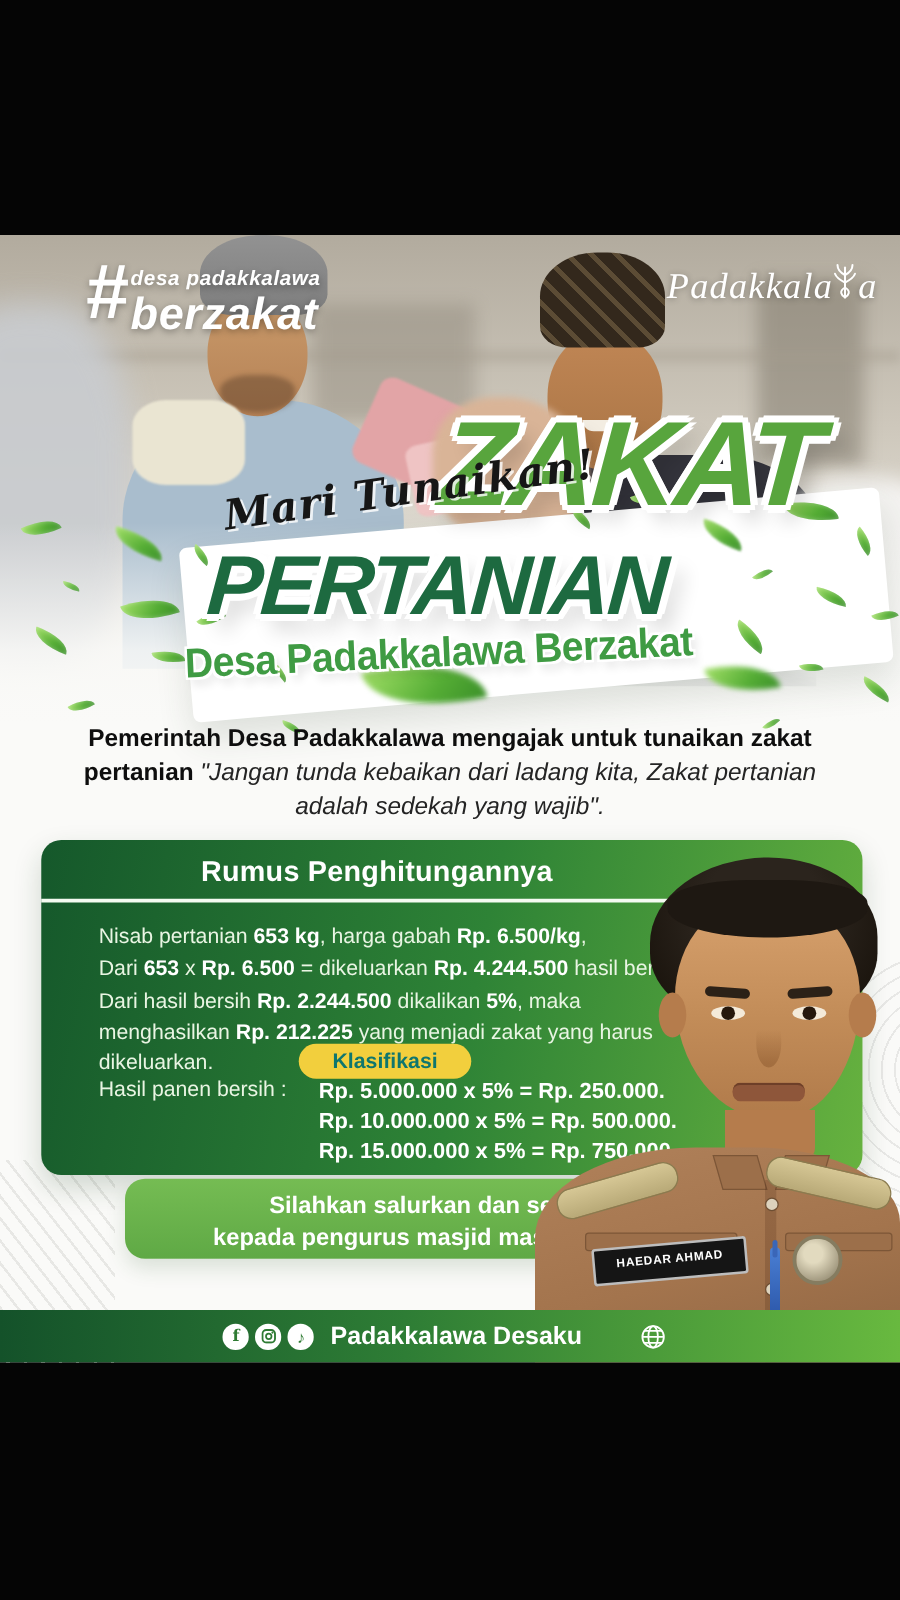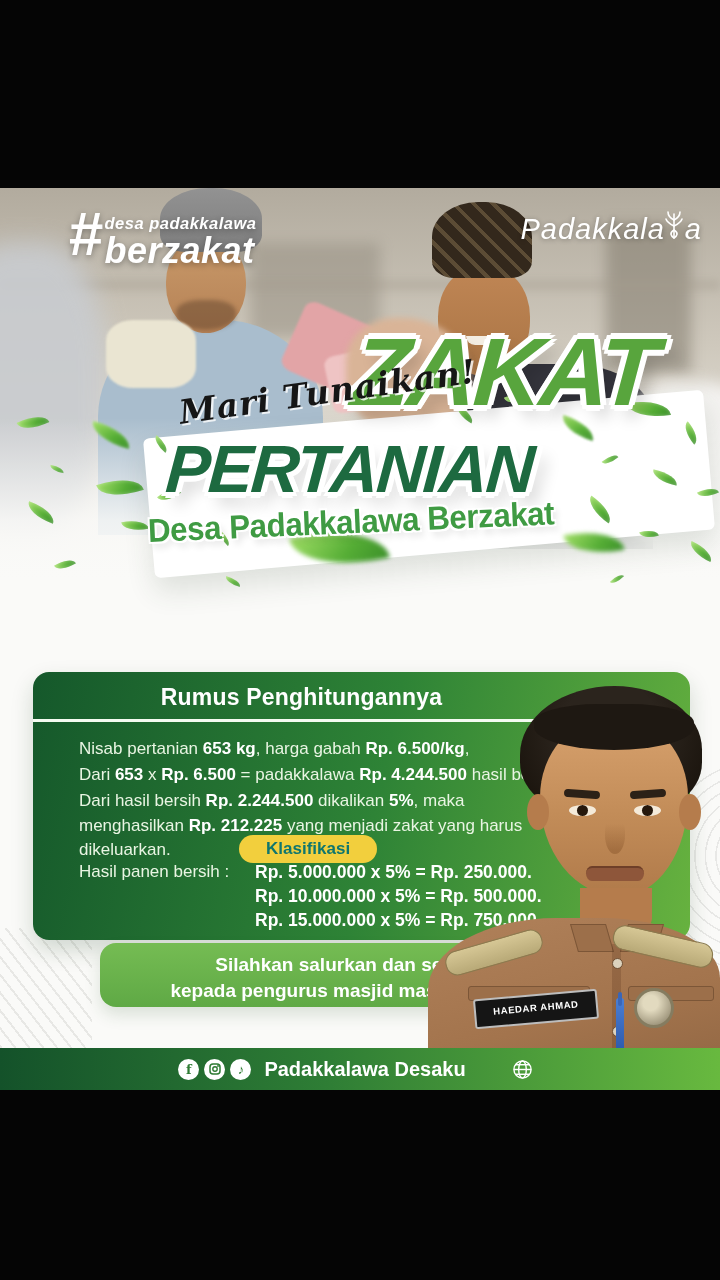--- a/index.html
+++ b/index.html
@@ -16,21 +16,21 @@
   .photo .blob{position:absolute;}
   .fade{position:absolute;left:0;top:230px;width:720px;height:170px;z-index:2;
         background:linear-gradient(180deg,rgba(250,250,248,0) 0%,rgba(250,250,248,.85) 60%,#fafaf8 95%);}
 
   
   .hashtag{position:absolute;left:68px;top:20px;z-index:4;color:#fff;display:flex;align-items:flex-start;
            text-shadow:0 2px 6px rgba(0,0,0,.35);font-style:italic;}
   .hashtag .sym{font-size:62px;font-weight:900;line-height:.85;margin-right:2px;}
   .hashtag .l1{font-size:16.5px;font-weight:800;letter-spacing:.5px;margin-top:6px;}
   .hashtag .l2{font-size:36px;font-weight:900;line-height:.95;letter-spacing:.5px;margin-top:1px;}
-  .brand{position:absolute;right:18px;top:22px;z-index:4;color:#fff;font-family:Liberation Sans, sans-serif;
+  .brand{position:absolute;right:18px;top:22px;z-index:4;color:#fff;font-family:Liberation Serif, serif;
          font-style:italic;font-size:29px;letter-spacing:1px;text-shadow:0 1px 5px rgba(0,0,0,.3);
          display:flex;align-items:center;}
   .brand svg{margin:0 -2px 8px -4px;}
 
   
   .leaf{position:absolute;z-index:3;background:linear-gradient(135deg,#9bdb62 5%,#55ad35 60%,#3a8f28 100%);
         border-radius:2% 98% 2% 98%;box-shadow:inset 0 0 4px rgba(255,255,255,.35);}
 
   
   .slab{position:absolute;left:148px;top:226px;width:562px;height:140px;background:#ffffff;z-index:2;
@@ -216,28 +216,29 @@
     <div class="leaf" style="left:565px;top:342px;width:58px;height:25px;transform:rotate(-10deg);filter:blur(2px);"></div>
     <div class="leaf" style="left:688px;top:358px;width:26px;height:11px;transform:rotate(25deg);"></div>
     <div class="leaf" style="left:610px;top:388px;width:14px;height:6px;transform:rotate(-45deg);"></div>
 
     <div class="slab"></div>
     <div class="kicker">Mari Tunaikan!</div>
     <div class="t-main t-zakat">ZAKAT</div>
     <div class="t-main t-pertanian">PERTANIAN</div>
     <div class="t-sub">Desa Padakkalawa Berzakat</div>
 
+    <div class="intro"><span class="b">Pemerintah Desa Padakkalawa mengajak untuk tunaikan zakat pertanian</span><span> </span><span class="i">"Jangan tunda kebaikan dari ladang kita, Zakat pertanian adalah sedekah yang wajib".</span></div>
 
     <div class="deco-lines"></div>
     <div class="deco-arcs"></div>
 
     <div class="formula-card">
       <div class="fc-header">Rumus Penghitungannya</div>
       <div class="fc-divider"></div>
-      <div class="fc-para1"><span>Nisab pertanian </span><span class="b">653 kg</span><span>, harga gabah </span><span class="b">Rp. 6.500/kg</span><span>,</span><br><span>Dari </span><span class="b">653</span><span> x </span><span class="b">Rp. 6.500</span><span> = padakkalawa </span><span class="b">Rp. 4.244.500</span><span> hasil bersih.</span></div>
+      <div class="fc-para1"><span>Nisab pertanian </span><span class="b">653 kg</span><span>, harga gabah </span><span class="b">Rp. 6.500/kg</span><span>,</span><br><span>Dari </span><span class="b">653</span><span> x </span><span class="b">Rp. 6.500</span><span> = dikeluarkan </span><span class="b">Rp. 4.244.500</span><span> hasil bersih.</span></div>
       <div class="fc-para2"><span>Dari hasil bersih </span><span class="b">Rp. 2.244.500</span><span> dikalikan </span><span class="b">5%</span><span>, maka menghasilkan </span><span class="b">Rp. 212.225</span><span> yang menjadi zakat yang harus dikeluarkan.</span></div>
       <div class="fc-badge">Klasifikasi</div>
       <div class="fc-panen-label">Hasil panen bersih :</div>
       <div class="fc-panen">
         <div>Rp. 5.000.000 x 5% = Rp. 250.000.</div>
         <div>Rp. 10.000.000 x 5% = Rp. 500.000.</div>
         <div>Rp. 15.000.000 x 5% = Rp. 750.000.</div>
       </div>
     </div>
 

